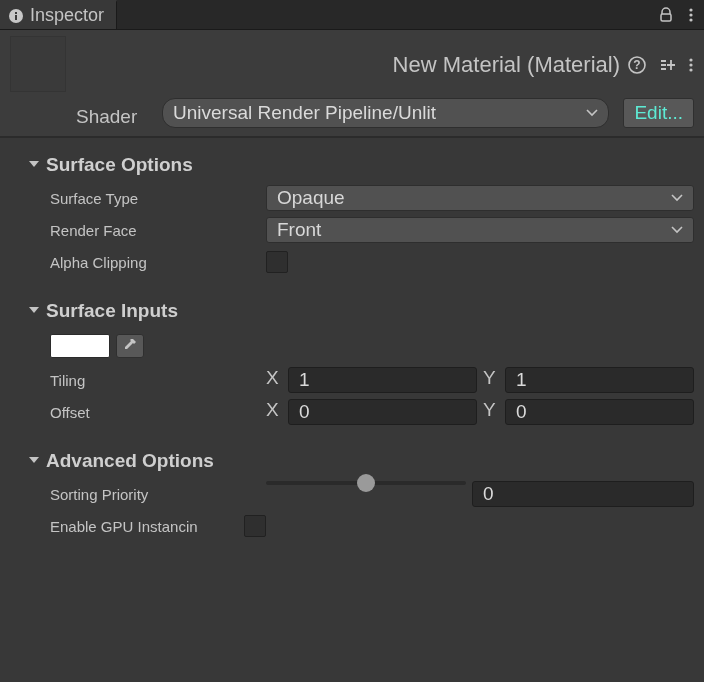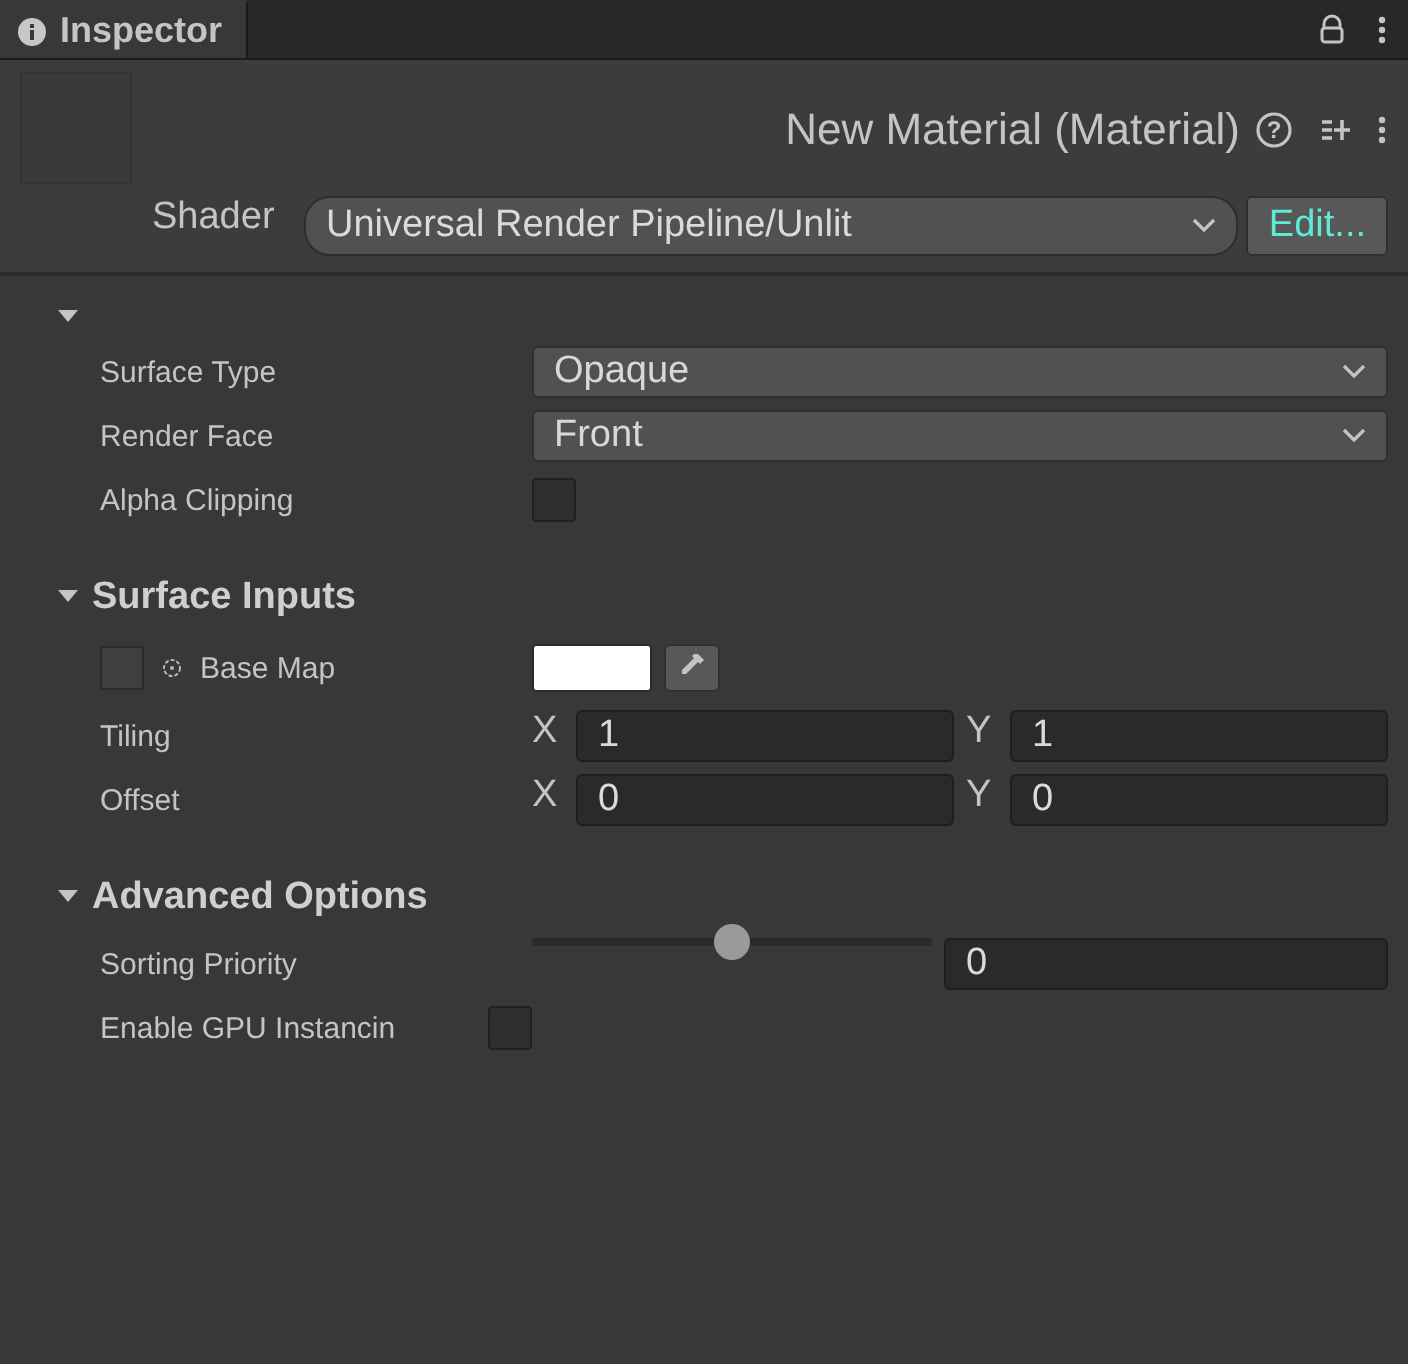--- a/index.html
+++ b/index.html
@@ -13,21 +13,20 @@
     overflow: hidden;
   }
 
   
   .tabbar {
     display: flex;
     align-items: center;
     height: 30px;
     background: #282828;
     border-bottom: 1px solid #1a1a1a;
-    font-weight: bold;
   }
   .tab {
     display: flex;
     align-items: center;
     gap: 6px;
     background: #383838;
     height: 100%;
     padding: 0 12px 0 8px;
     border-top: 2px solid #383838;
     border-right: 1px solid #1a1a1a;
@@ -56,22 +55,22 @@
   }
   .title {
     color:#C4C4C4;
     font-size:22px;
     flex:1;
     padding-top:2px;
   }
   .header-icons { display:flex; gap:12px; align-items:center; padding-top:2px;}
   .header-row2 {
     display:flex;
-    align-items:flex-start;
-    gap:4px;
+    align-items:flex-end;
+    gap:14px;
     margin-top:6px;
     padding-left:66px;
   }
   .shader-label { color:#C4C4C4; font-size:19px; width:72px;}
   .dropdown {
     flex:1;
     display:flex;
     align-items:center;
     justify-content:space-between;
     background:#515151;
@@ -278,20 +277,21 @@
 
 <div class="body">
 
   <div class="section">
     <div class="section-header">
       <span class="svgicon disclosure">
         <svg width="12" height="10" viewBox="0 0 12 10">
             <path d="M1 1l5 6 5-6z" fill="#C4C4C4"></path>
           </svg>
       </span>
+      <span>Surface Options</span>
     </div>
     <div class="row">
       <div class="label">Surface Type</div>
       <div class="controls">
         <div class="select">
           <span>Opaque</span>
           <span class="svgicon">
               <svg width="12" height="8" viewBox="0 0 12 8">
                 <path d="M1 1l5 5 5-5" stroke="#C4C4C4" stroke-width="1.6" fill="none"></path>
               </svg>
@@ -323,30 +323,20 @@
   <div class="section">
     <div class="section-header">
       <span class="svgicon disclosure">
         <svg width="12" height="10" viewBox="0 0 12 10">
             <path d="M1 1l5 6 5-6z" fill="#C4C4C4"></path>
           </svg>
       </span>
       <span>Surface Inputs</span>
     </div>
     <div class="row" style="height:36px;">
-      <div class="label" style="gap:8px;">
-        <div class="texslot"></div>
-        <span class="reset-icon">
-          <svg width="12" height="12" viewBox="0 0 12 12">
-              <circle cx="6" cy="6" r="4" fill="none" stroke="#B8B8B8" stroke-width="1" stroke-dasharray="2 1"></circle>
-              <circle cx="6" cy="6" r="1" fill="#B8B8B8"></circle>
-            </svg>
-        </span>
-        <span>Base Map</span>
-      </div>
       <div class="controls">
         <div class="color-swatch" style="background: rgb(255, 255, 255);"></div>
         <div class="eyedropper-btn">
           <span class="svgicon">
             <svg width="14" height="14" viewBox="0 0 14 14">
                 <path d="M11 1l2 2-2 2-1-1-6 6H2v-2l6-6-1-1 2-2z" fill="#C4C4C4"></path>
               </svg>
           </span>
         </div>
       </div>

